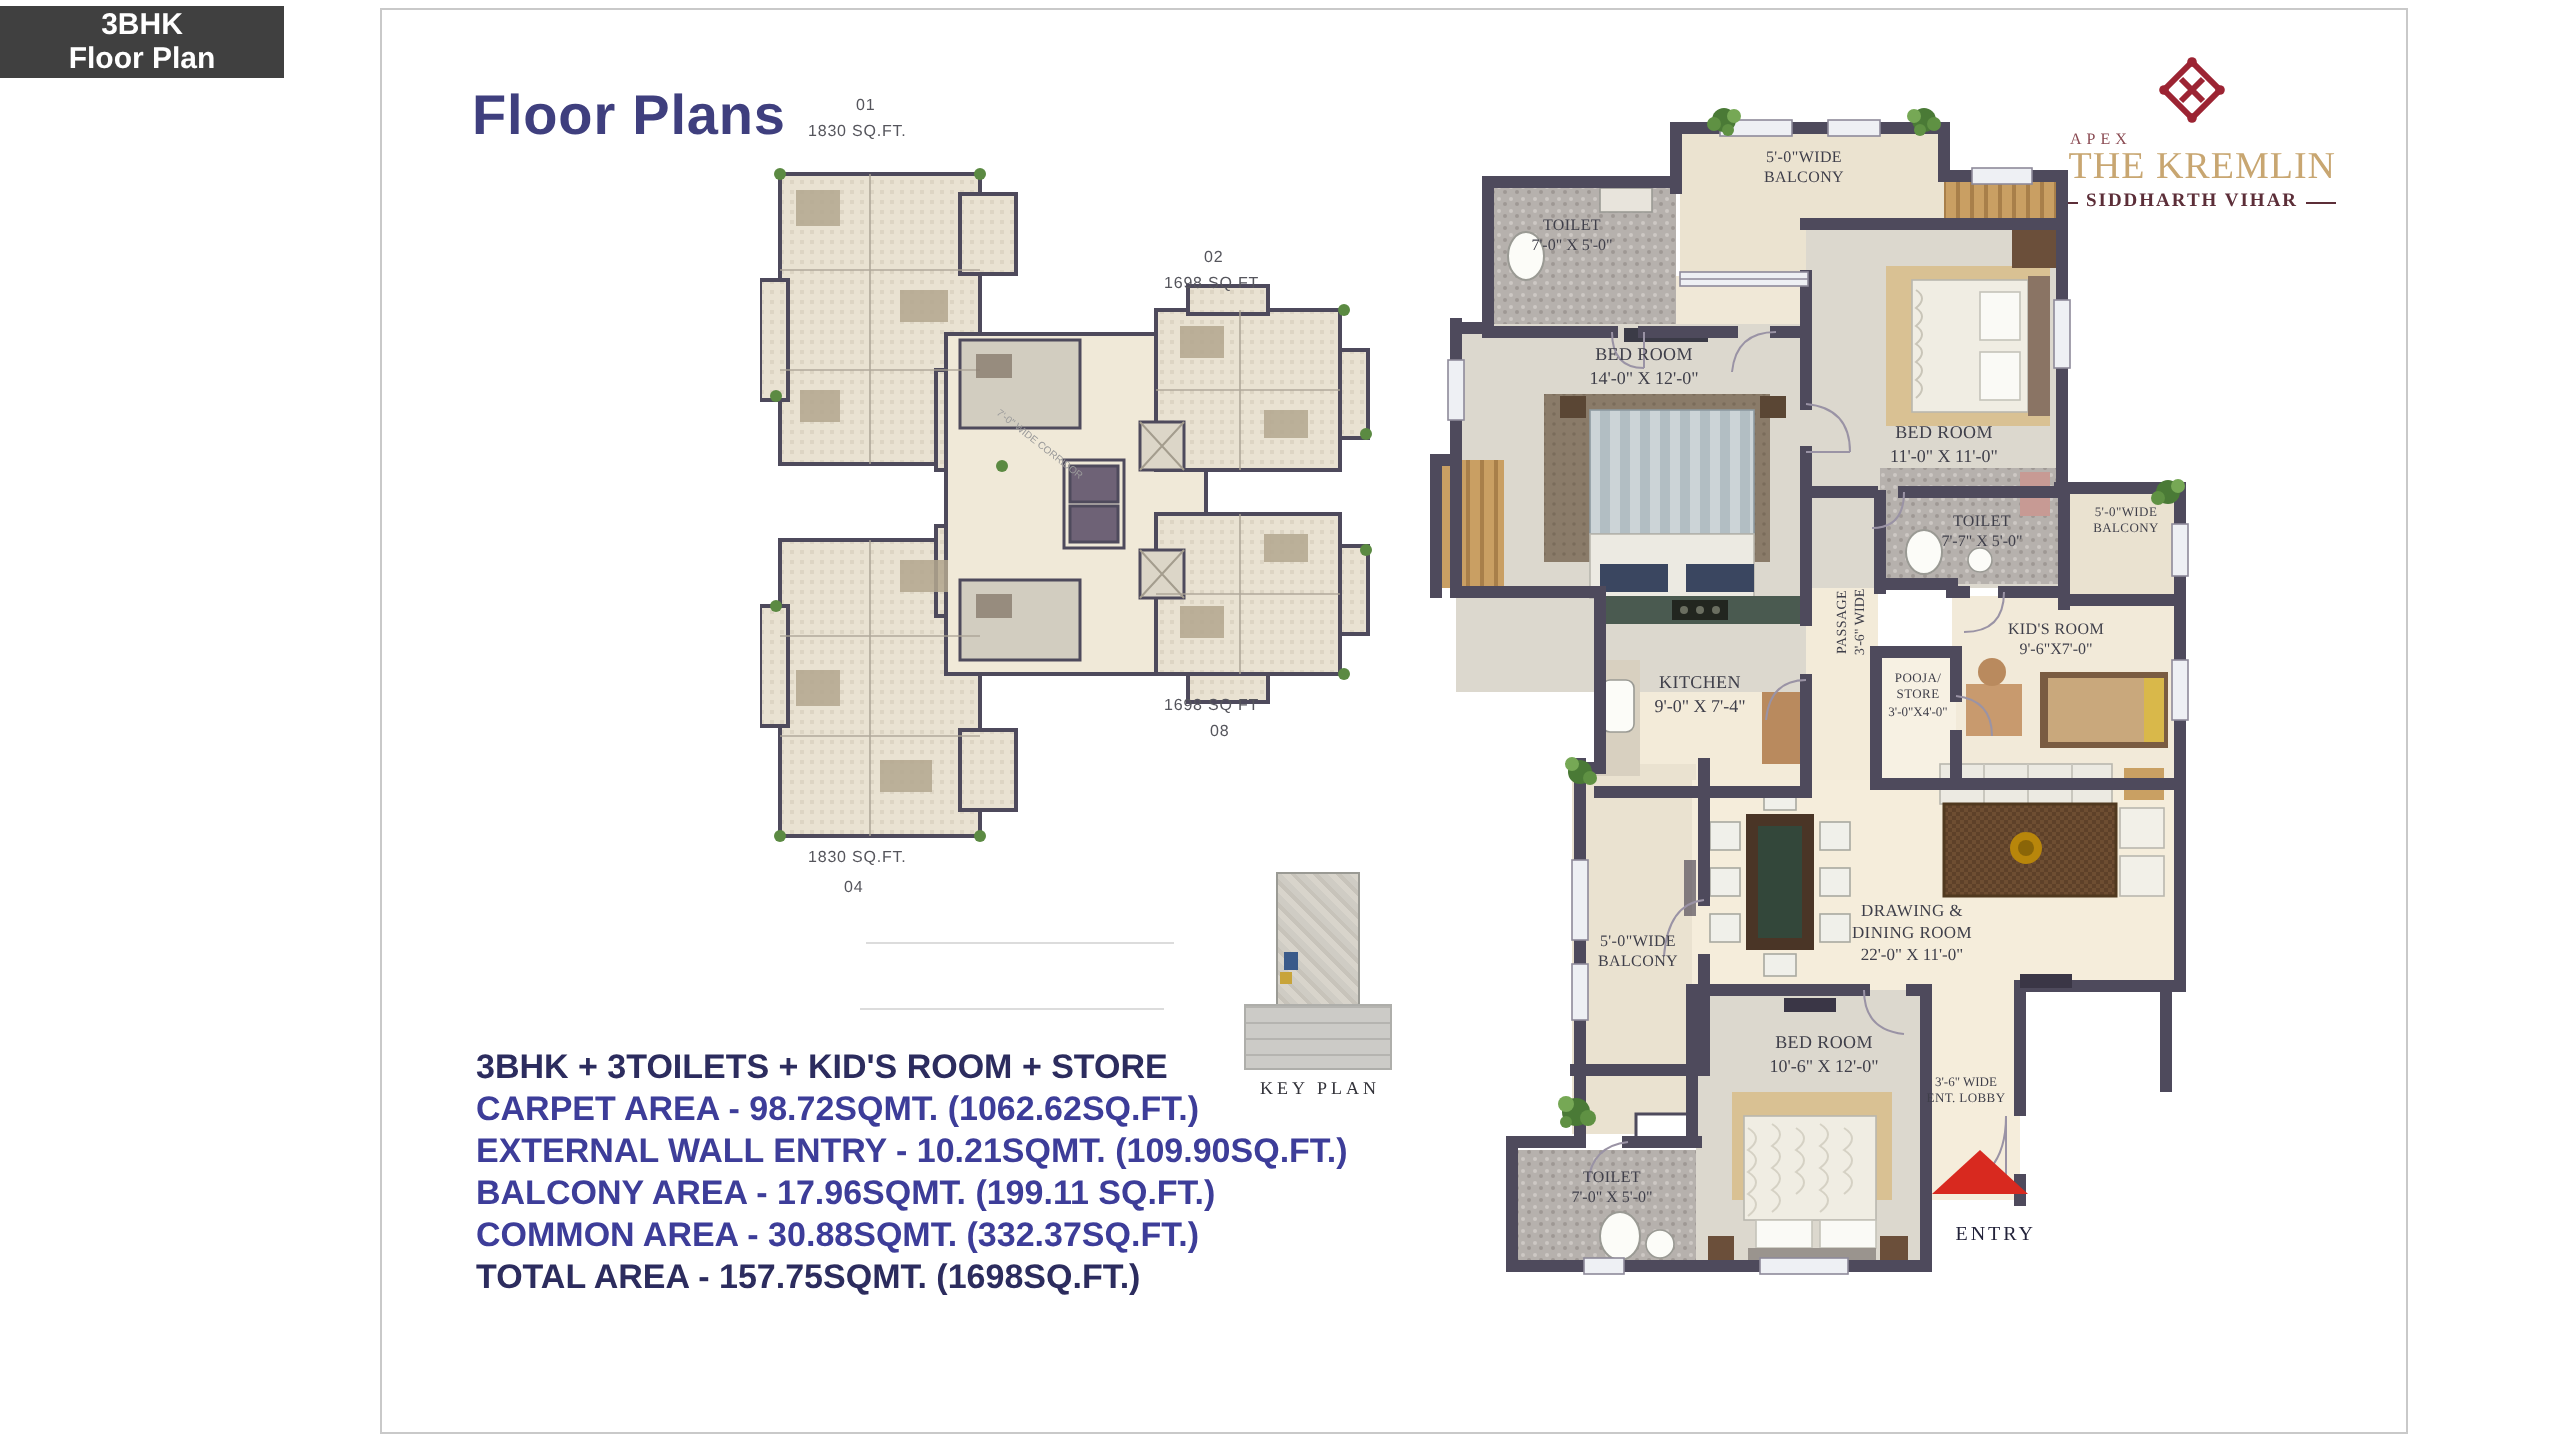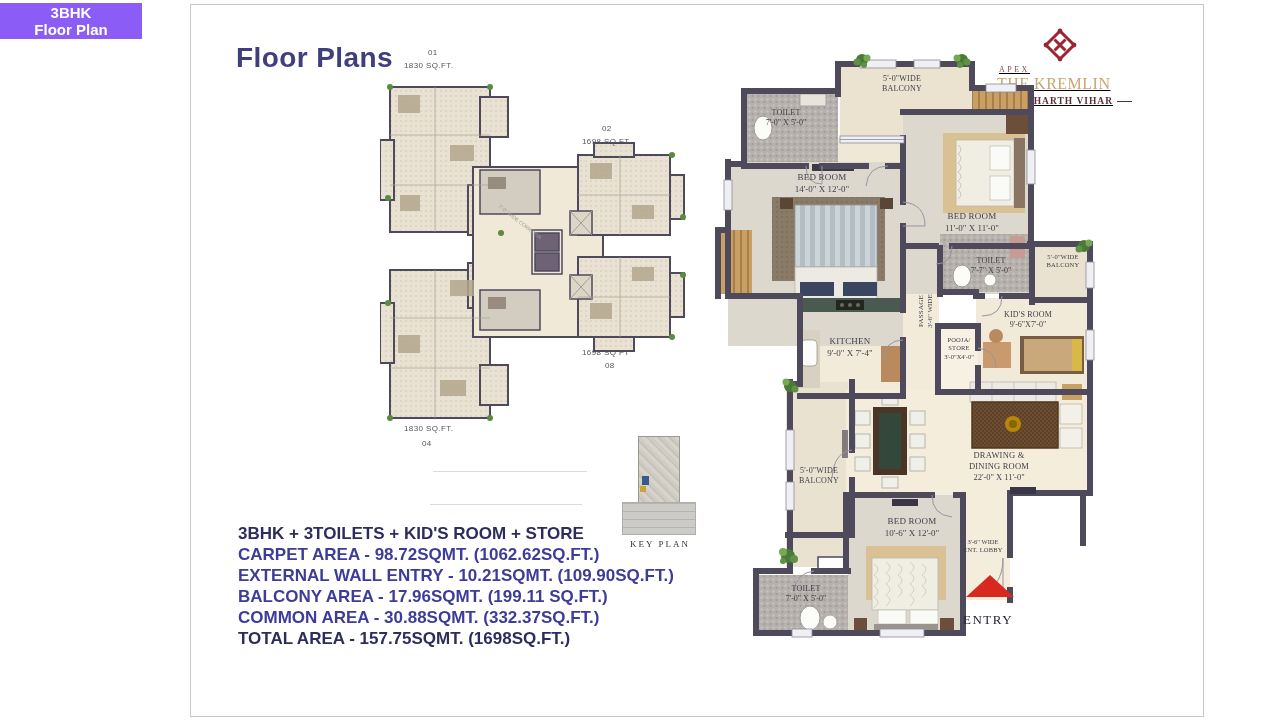--- a/index.html
+++ b/index.html
@@ -3,21 +3,21 @@
 <meta charset="utf-8">
 <style>
   html,body{margin:0;padding:0;background:#ffffff;}
   #stage{position:relative;width:1280px;height:720px;background:#ffffff;overflow:hidden;
          font-family:"Liberation Sans",sans-serif;}
   .abs{position:absolute;}
   
   .frame{position:absolute;left:190px;top:4px;width:1012px;height:711px;
          border:1px solid #c9c9c9;background:#ffffff;}
   
-  .badge{position:absolute;left:0;top:3px;width:142px;height:36px;background:#8b5cf6;
+  .badge{position:absolute;left:0;top:3px;width:142px;height:36px;background:#404040;
          color:#ffffff;font-weight:bold;font-size:15px;line-height:17px;text-align:center;
          display:flex;flex-direction:column;justify-content:center;}
   .page-title{position:absolute;left:236px;top:42px;font-size:28px;font-weight:bold;
               color:#3f3f7e;letter-spacing:.4px;}
   
   .tower-title{position:absolute;left:247px;top:474px;font-family:"Liberation Serif",serif;
                font-size:26px;color:#2e2e36;letter-spacing:2px;}
   .info{position:absolute;left:238px;top:523px;font-size:17px;font-weight:bold;line-height:21px;}
   .line-dark{color:#2c2c5e;}
   .line-blue{color:#3d3d99;}
@@ -28,34 +28,34 @@
   .keyplan-tower{position:absolute;left:638px;top:436px;width:40px;height:66px;border:1px solid #9a9a94;
       background:repeating-linear-gradient(45deg,#d8d4cb 0 3px,#c7c3ba 3px 5px,#cfccc4 5px 8px);}
   .keyplan-unit{position:absolute;left:642px;top:476px;width:7px;height:9px;background:#3a5a8a;}
   .keyplan-unit2{position:absolute;left:640px;top:486px;width:6px;height:6px;background:#c8a43a;}
   .keyplan-base{position:absolute;left:622px;top:502px;width:74px;height:33px;background:#cccbc7;
       border:1px solid #aeaeaa;box-sizing:border-box;
       background-image:linear-gradient(#b5b4b0 1px,transparent 1px);background-size:100% 8px;}
   .keyplan-label{position:absolute;left:625px;top:539px;width:70px;text-align:center;
       font-family:"Liberation Serif",serif;font-size:9px;letter-spacing:2px;color:#33333a;}
   
-  .brand{position:absolute;left:988px;top:28px;width:144px;text-align:center;text-decoration:underline;}
+  .brand{position:absolute;left:1024px;top:28px;width:144px;text-align:center;}
   .brand-apex{font-family:"Liberation Serif",serif;font-size:8px;letter-spacing:2.5px;
       color:#8a4a52;text-align:left;margin-left:11px;margin-top:3px;}
-  .brand-name{font-family:"Liberation Serif",serif;font-size:16px;letter-spacing:.5px;
-      color:#c8a671;text-align:left;margin-left:9px;line-height:19px;}
+  .brand-name{font-family:"Liberation Serif",serif;font-size:19px;letter-spacing:.5px;
+      color:#c8a671;text-align:right;margin-left:9px;line-height:19px;}
   .brand-loc{font-family:"Liberation Serif",serif;font-size:9.5px;font-weight:bold;letter-spacing:1px;
       color:#5c2e38;margin-top:3px;display:flex;align-items:center;justify-content:center;gap:4px;}
   .brand-loc .dash{flex:1;height:1px;background:#5c2e38;}
   
   .lbl{position:absolute;font-family:"Liberation Serif",serif;color:#3f3f4a;text-align:center;
        line-height:1.3;letter-spacing:.2px;font-size:8px;}
   .lbl .dim{letter-spacing:0;}
-  .entry-label{position:absolute;left:958px;top:612px;width:60px;text-align:center;
-       font-family:"Liberation Serif",serif;font-size:13px;letter-spacing:1.5px;color:#23233a;}
+  .entry-label{position:absolute;left:958px;top:612px;width:60px;text-align:right;
+       font-family:"Liberation Serif",serif;font-size:10px;letter-spacing:1.5px;color:#23233a;}
 </style>
 </head>
 <body>
 
 <div id="stage">
 
   <div class="frame"></div>
 
   <div class="badge">
     <div>3BHK</div>
@@ -428,21 +428,21 @@
     <div class="dim">9'-0" X 7'-4"</div>
   </div>
   <div class="lbl" style="left:898px;top:301px;width:58px;height:20px;font-size:7px;transform:rotate(-90deg);">
     <div>PASSAGE</div>
     <div class="dim">3'-6" WIDE</div>
   </div>
   <div class="lbl" style="left:786px;top:466px;width:66px;">
     <div>5'-0"WIDE</div>
     <div>BALCONY</div>
   </div>
-  <div class="lbl" style="left:910px;top:450px;width:92px;font-size:8.5px;padding-left:43px;">
+  <div class="lbl" style="left:910px;top:450px;width:92px;font-size:8.5px;">
     <div>DRAWING &amp;</div>
     <div>DINING ROOM</div>
     <div class="dim">22'-0" X 11'-0"</div>
   </div>
   <div class="lbl" style="left:862px;top:516px;width:100px;font-size:9px;">
     <div>BED ROOM</div>
     <div class="dim">10'-6" X 12'-0"</div>
   </div>
   <div class="lbl" style="left:766px;top:584px;width:80px;">
     <div>TOILET</div>

